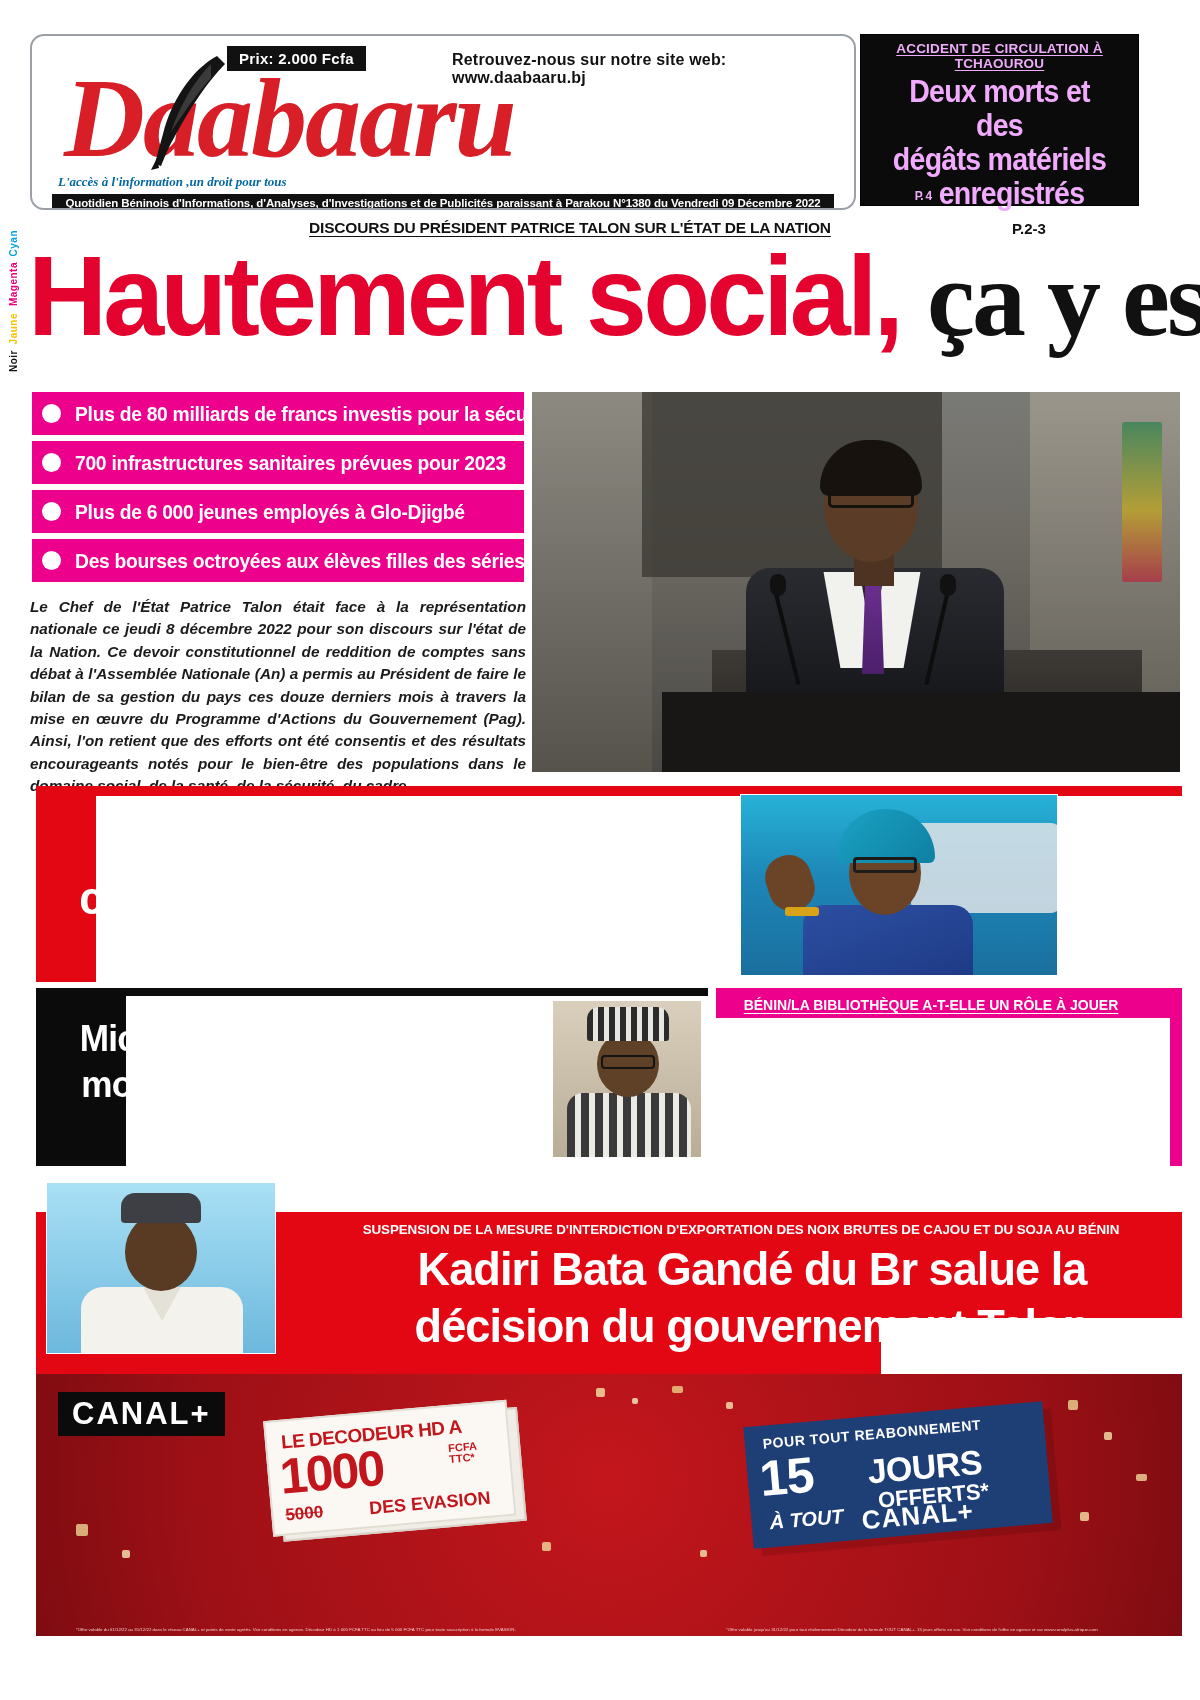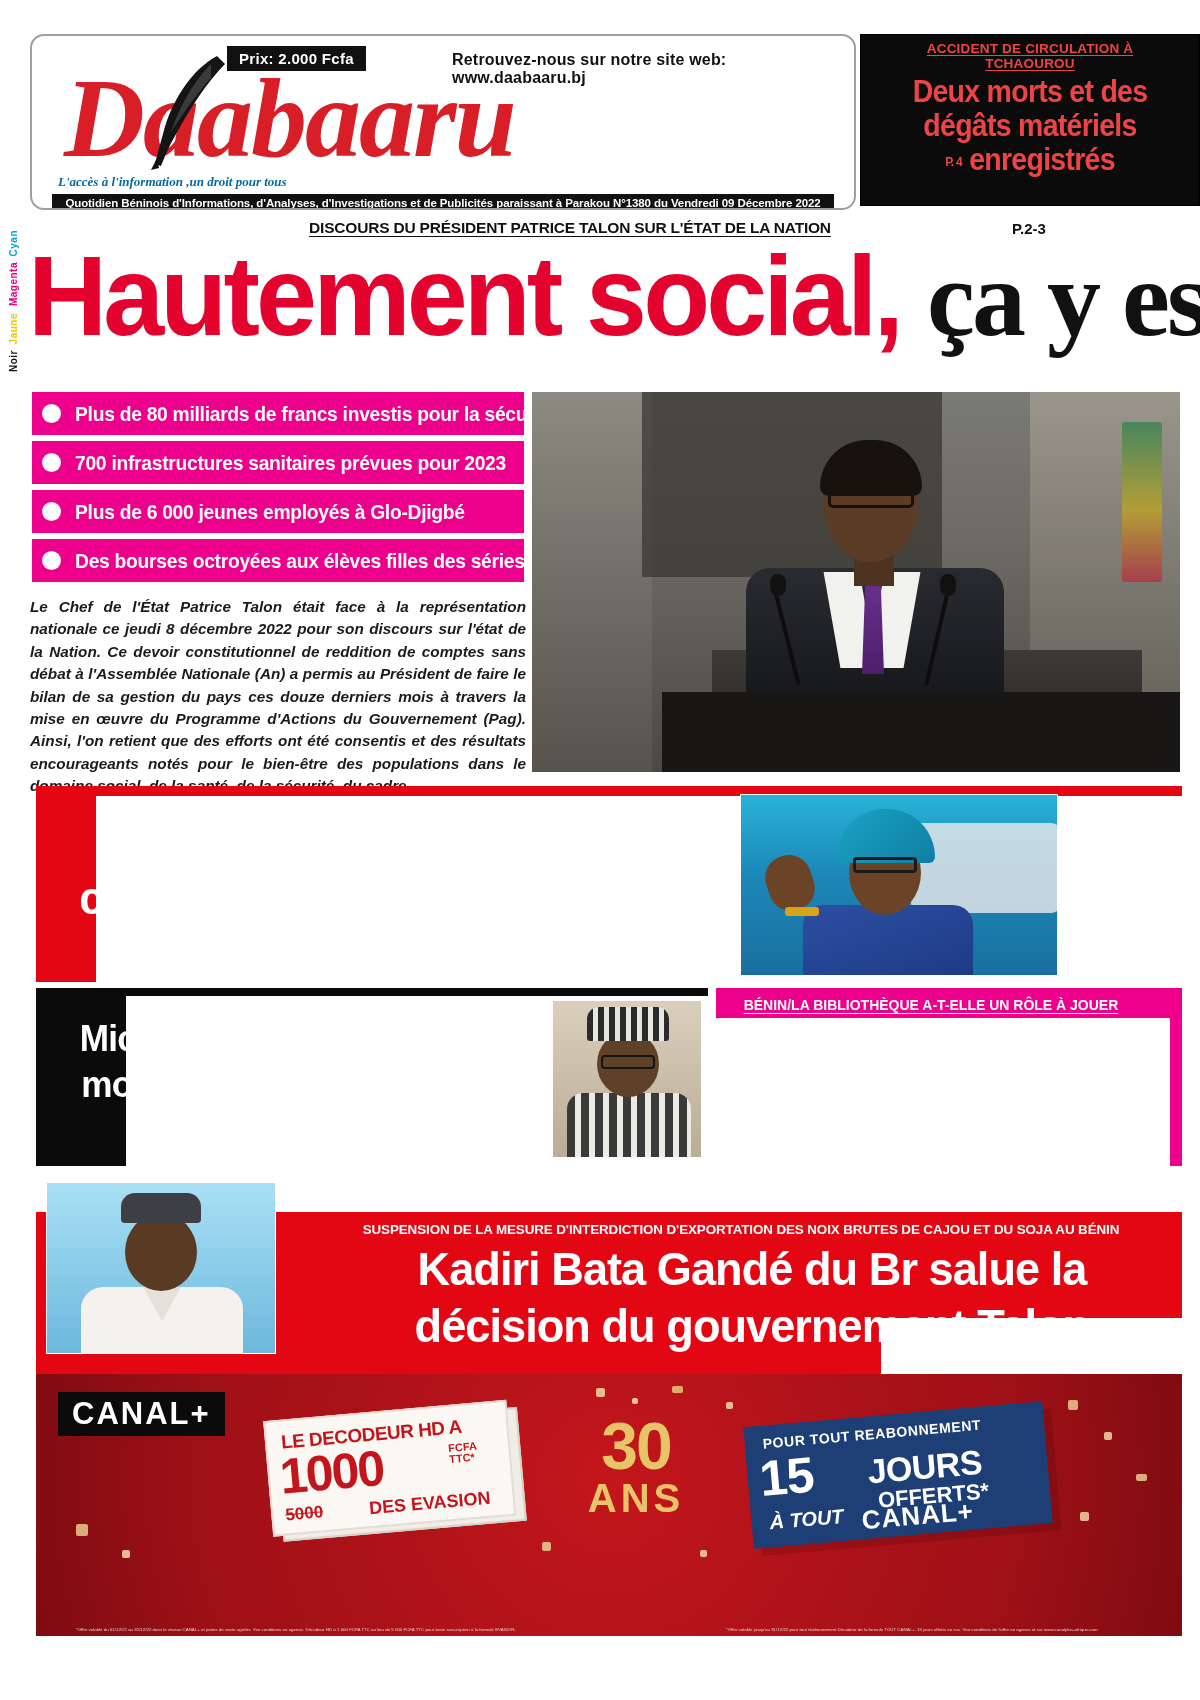--- a/index.html
+++ b/index.html
@@ -64,22 +64,22 @@
   .strapline{
     position:absolute;left:20px;top:158px;width:782px;height:18px;
     background:#111;color:#fff;
     font-size:11.5px;font-weight:bold;
     display:flex;align-items:center;justify-content:center;
     letter-spacing:-.1px;white-space:nowrap;overflow:hidden;
   }
 
   
   .topbox{
-    position:absolute;left:860px;top:34px;width:340px;height:172px;
-    background:#0b0b0b;color:#ef4444;border:1px solid #000;
+    position:absolute;left:860px;top:34px;width:279px;height:172px;
+    background:#0b0b0b;color:#f0abfc;border:1px solid #000;
     padding:6px 21px;box-sizing:border-box;
   }
   .topbox .kicker{
     font-size:13.5px;font-weight:bold;text-align:center;
     line-height:15px;letter-spacing:.2px;
     text-decoration:underline;text-underline-offset:2px;
   }
   .topbox .head{
     margin-top:4px;text-align:center;
     font-family:"Liberation Sans Narrow","Liberation Sans",sans-serif;
@@ -471,24 +471,20 @@
         <div class="l2">1000</div>
         <div class="l2sup">
           <div>FCFA</div>
           <div>TTC*</div>
         </div>
         <div class="l3">5000</div>
         <div class="l4">DES EVASION</div>
       </div>
     </div>
 
-    <div class="ad-30">
-      <div class="n">30</div>
-      <div class="a">ANS</div>
-    </div>
 
     <div class="ad-blue">
       <div class="b1">POUR TOUT REABONNEMENT</div>
       <div class="b2">15</div>
       <div class="b3">JOURS</div>
       <div class="b4">OFFERTS*</div>
       <div class="b5">À TOUT</div>
       <div class="b6">CANAL+</div>
     </div>
 

